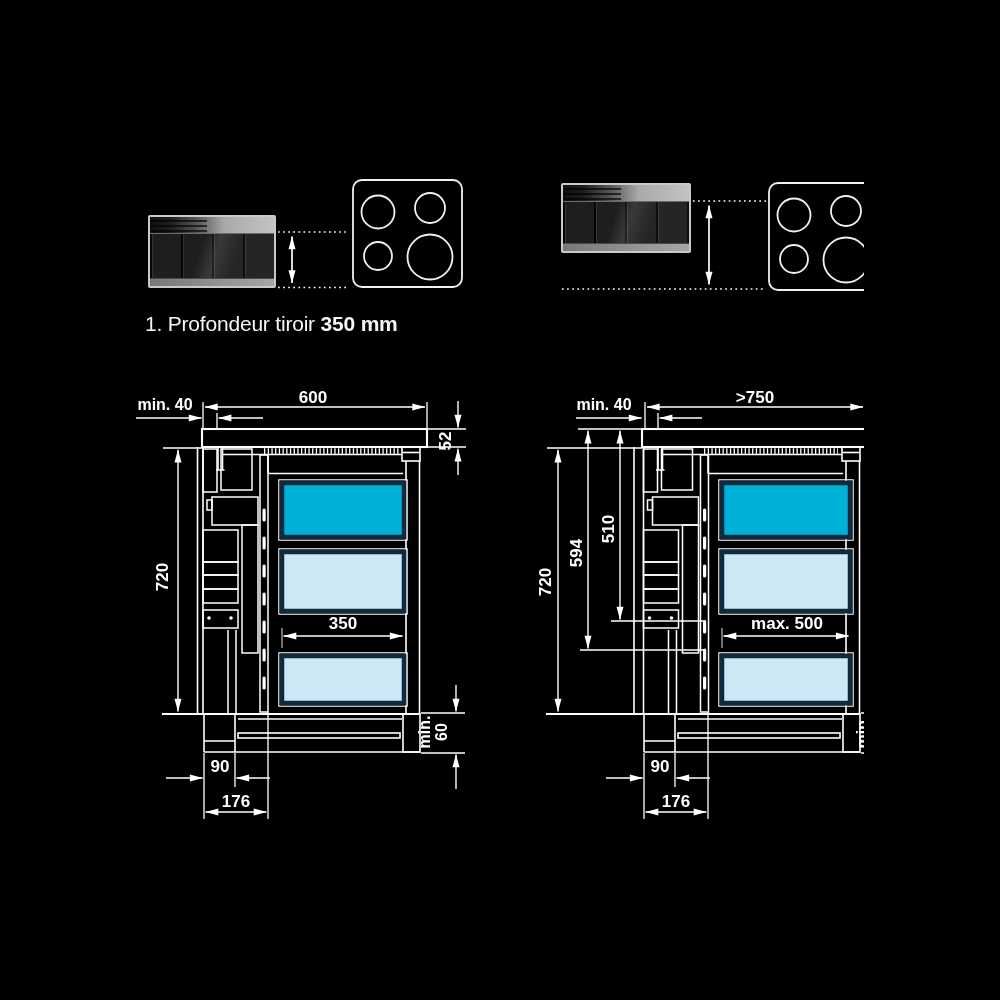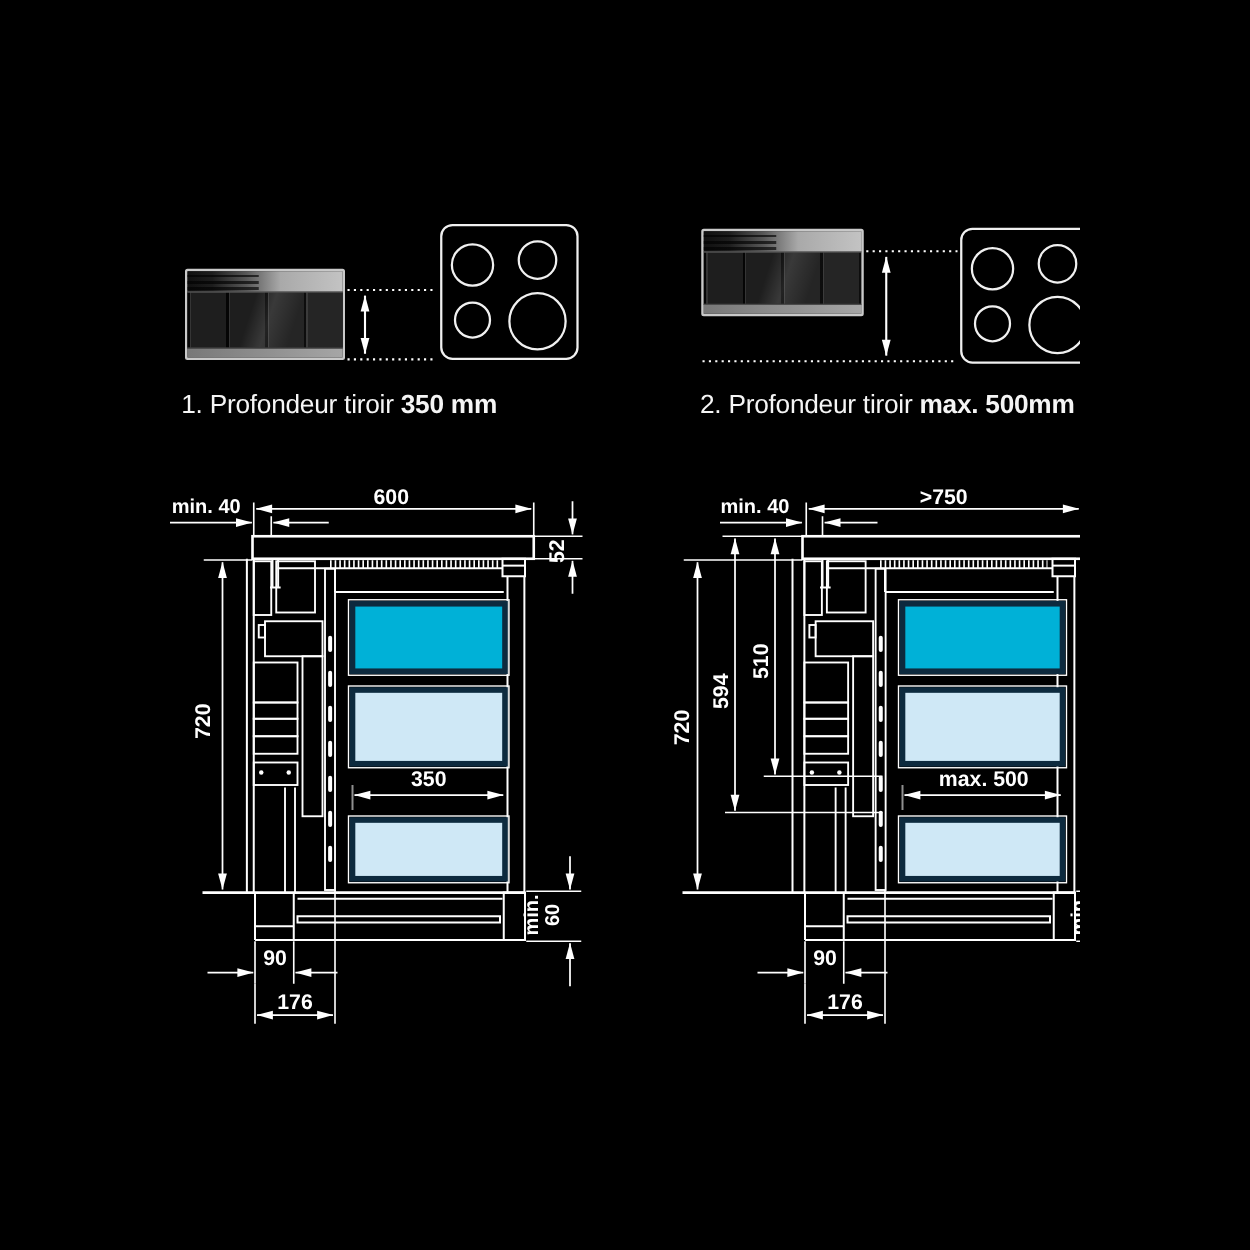--- a/index.html
+++ b/index.html
@@ -42,23 +42,20 @@
     <div class="band" style="height:16px;">
         <div class="stripes"></div>
       </div>
     <div class="body"></div>
     <div class="foot"></div>
   </div>
 
   <div class="caption" style="left:145px;top:312px;">
     <span>1. Profondeur tiroir </span><b>350 mm</b>
   </div>
-  <div class="caption" style="left:560px;top:312px;">
-    <span>2. Profondeur tiroir </span><b>max. 500mm</b>
-  </div>
 
   <svg class="overlay" width="1000" height="1000" viewBox="0 0 1000 1000">
     <defs>
       <marker id="ar" viewBox="0 0 14 9" refX="13.2" refY="4.5" markerWidth="14" markerHeight="9" markerUnits="userSpaceOnUse" orient="auto-start-reverse">
         <path d="M0.5,1 L13.5,4.5 L0.5,8 Z" fill="#fff"></path>
       </marker>
 
       <g id="assy" stroke="#fff" stroke-width="1.5" fill="none">
         <rect x="0" y="2" width="14" height="43"></rect>
         <rect x="18" y="2" width="31" height="41"></rect>

